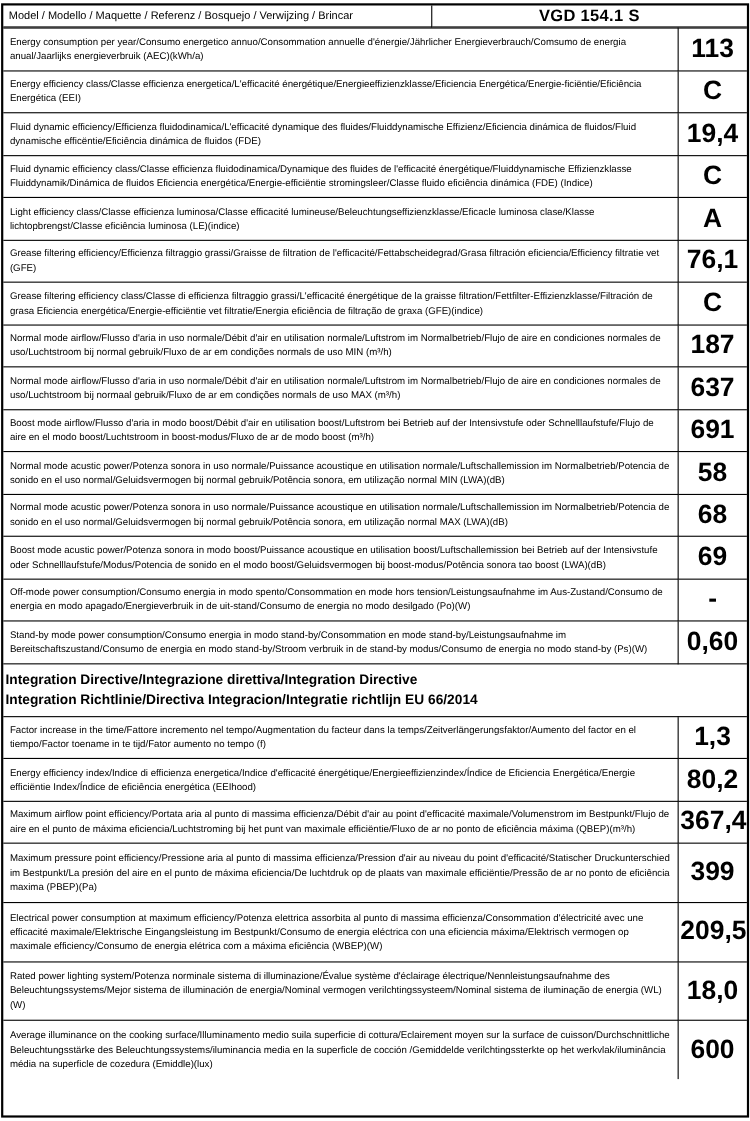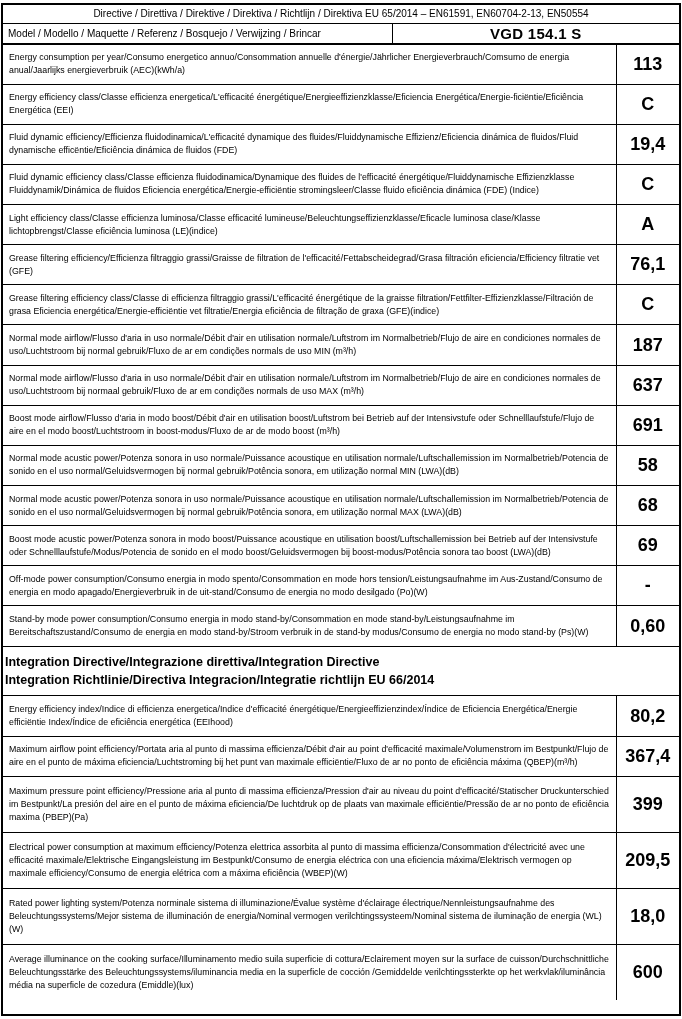--- a/index.html
+++ b/index.html
@@ -32,38 +32,35 @@
   }
   .brand-value {
     text-align: center; font-weight: bold; font-size: 15px;
     letter-spacing: 0.3px;
   }
   .main-table { table-layout: fixed; height: 956px; }
   .label-cell {
     font-size: 8.8px; line-height: 13px; padding: 3px 6px;
   }
   .value-cell {
-    width: 63px; text-align: center; font-weight: bold; font-size: 18px;
+    width: 63px; text-align: center; font-weight: bold; font-size: 24px;
     padding: 2px;
   }
   .section-cell {
     font-weight: bold; font-size: 12.5px;
     line-height: 18px; padding: 2px;
   }
 </style>
 </head>
 <body>
 
 <div class="sheet">
 
   <table class="head-table">
     <tbody>
-      <tr>
-        <td colspan="2" class="directive-cell">Directive / Direttiva / Direktive / Direktiva / Richtlijn / Direktiva EU 65/2014 – EN61591, EN60704-2-13, EN50554</td>
-      </tr>
       <tr>
         <td class="brand-label">Model / Modello / Maquette / Referenz / Bosquejo / Verwijzing / Brincar</td>
         <td class="brand-value">VGD 154.1 S</td>
       </tr>
     </tbody>
   </table>
 
   <table class="main-table">
     <tbody id="spec-rows">
         <tr>
@@ -126,20 +123,24 @@
           <td class="label-cell">Stand-by mode power consumption/Consumo energia in modo stand-by/Consommation en mode stand-by/Leistungsaufnahme im Bereitschaftszustand/Consumo de energia en modo stand-by/Stroom verbruik in de stand-by modus/Consumo de energia no modo stand-by  (Ps)(W)</td>
           <td class="value-cell">0,60</td>
         </tr>
         <tr>
           <td colspan="2" class="section-cell">
             <div>Integration Directive/Integrazione direttiva/Integration Directive</div>
             <div>Integration Richtlinie/Directiva Integracion/Integratie richtlijn EU 66/2014</div>
           </td>
         </tr>
         <tr>
+          <td class="label-cell">Factor increase in the time/Fattore incremento nel tempo/Augmentation du facteur dans la temps/Zeitverlängerungsfaktor/Aumento del factor en el tiempo/Factor toename in te tijd/Fator aumento no tempo (f)</td>
+          <td class="value-cell">1,3</td>
+        </tr>
+        <tr>
           <td class="label-cell">Energy efficiency index/Indice di efficienza energetica/Indice d'efficacité énergétique/Energieeffizienzindex/Índice de Eficiencia Energética/Energie efficiëntie Index/Índice de eficiência energética (EEIhood)</td>
           <td class="value-cell">80,2</td>
         </tr>
         <tr>
           <td class="label-cell">Maximum airflow point efficiency/Portata aria al punto di massima efficienza/Débit d'air au point d'efficacité maximale/Volumenstrom im Bestpunkt/Flujo de aire en el punto de máxima eficiencia/Luchtstroming bij het punt van maximale efficiëntie/Fluxo de ar no ponto de eficiência máxima (QBEP)(m³/h)</td>
           <td class="value-cell">367,4</td>
         </tr>
         <tr>
           <td class="label-cell">Maximum pressure point efficiency/Pressione aria al punto di massima efficienza/Pression d'air au niveau du point d'efficacité/Statischer Druckunterschied im Bestpunkt/La presión del aire en el punto de máxima eficiencia/De luchtdruk op de plaats van maximale efficiëntie/Pressão de ar no ponto de eficiência maxima (PBEP)(Pa)</td>
           <td class="value-cell">399</td>

